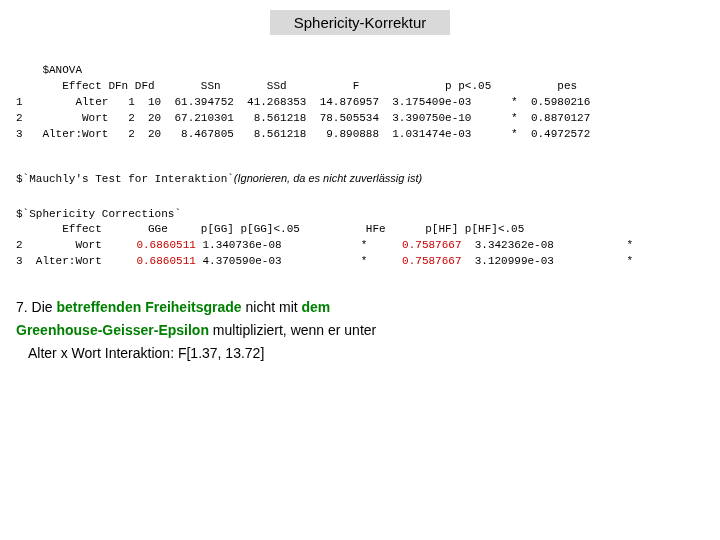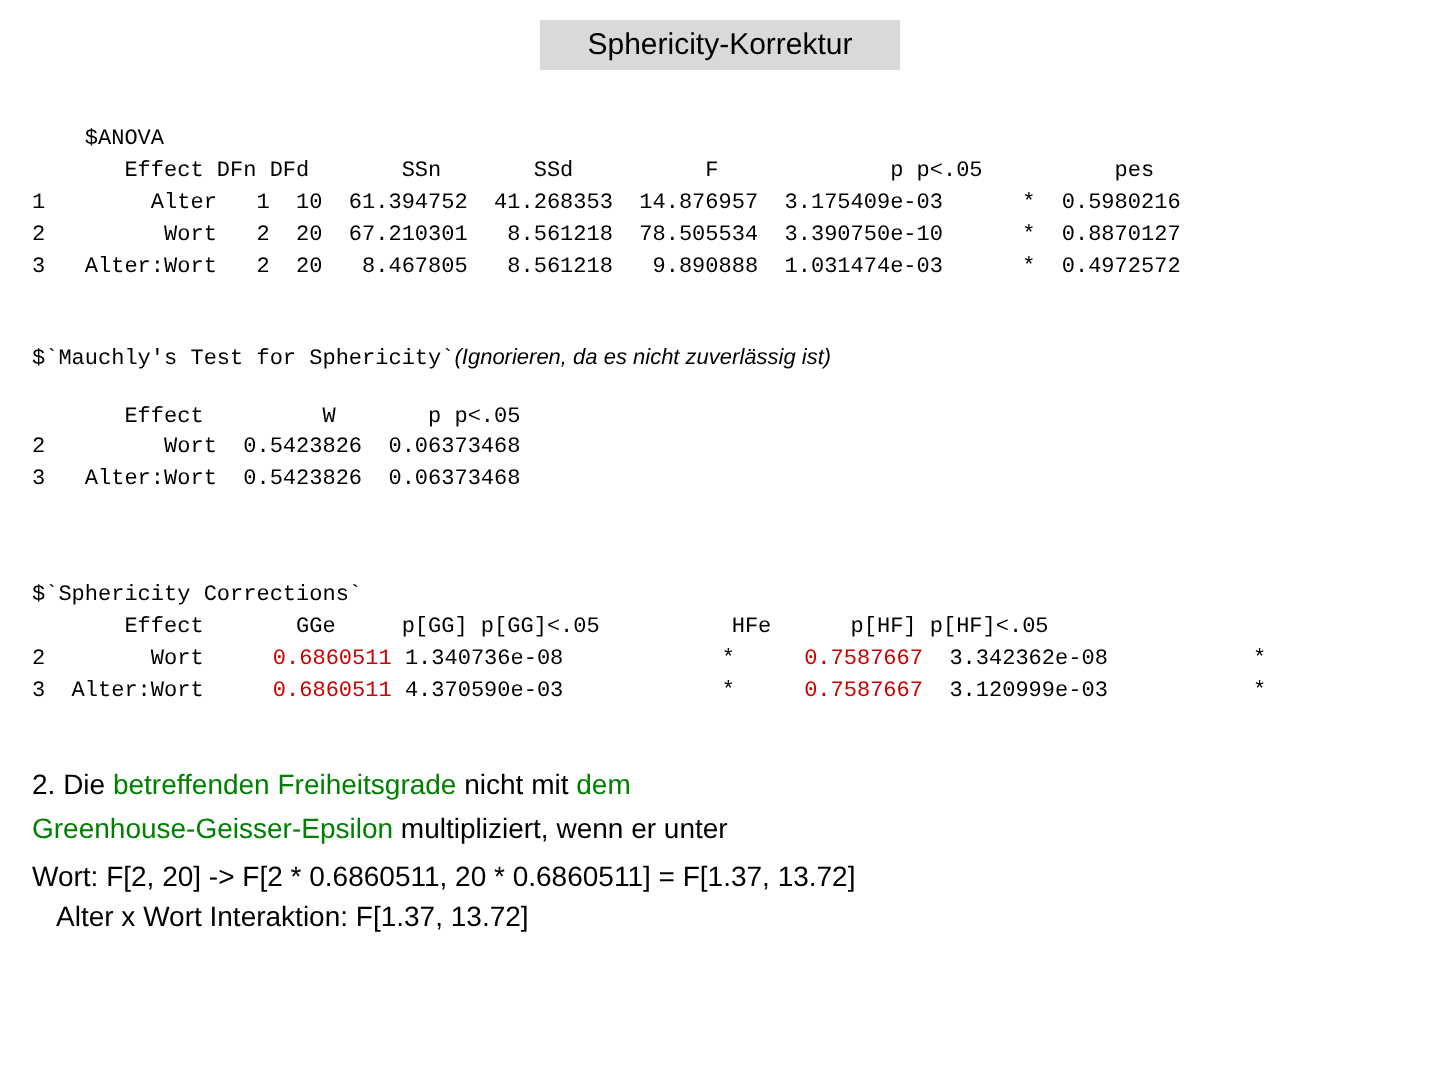--- a/index.html
+++ b/index.html
@@ -49,21 +49,21 @@
       font-size: 11px;
       font-style: italic;
       color: #000;
     }
     .explanation {
       font-size: 14px;
       line-height: 1.6;
       margin-top: 8px;
       color: #000;
     }
-    .explanation .green { color: #008000; }
+    .explanation .green { color: #008000; font-weight: bold; }
     .wort-line {
       font-size: 14px;
       font-weight: normal;
       margin-top: 4px;
       color: #000;
     }
     .alter-line {
       font-size: 14px;
       font-weight: normal;
       margin-top: 4px;
@@ -83,43 +83,35 @@
 
   <div class="code-block">
     <span>$ANOVA</span>
 <span>       Effect DFn DFd       SSn       SSd          F             p p&lt;.05          pes</span>
 <span>1        Alter   1  10  61.394752  41.268353  14.876957  3.175409e-03      *  0.5980216</span>
 <span>2         Wort   2  20  67.210301   8.561218  78.505534  3.390750e-10      *  0.8870127</span>
 <span>3   Alter:Wort   2  20   8.467805   8.561218   9.890888  1.031474e-03      *  0.4972572</span>
   </div>
 
   <div style="margin-bottom: 6px;">
-    <span class="section-header">$`Mauchly's Test for Sphericity`</span><span class="ignore-note">(Ignorieren, da es nicht zuverlässig ist)</span>
-    <div class="code-block">
-<span>       Effect         W       p p&lt;.05</span>
-<span>2         Wort  0.5423826  0.06373468</span>
-<span>3   Alter:Wort  0.5423826  0.06373468</span>
-    </div>
+    <span class="section-header">$`Mauchly's Test for Interaktion`</span><span class="ignore-note">(Ignorieren, da es nicht zuverlässig ist)</span>
   </div>
 
   <div style="margin-bottom: 8px;">
     <div class="code-block">
 <span>$`Sphericity Corrections`</span>
 <span>       Effect       GGe     p[GG] p[GG]&lt;.05          HFe      p[HF] p[HF]&lt;.05</span>
 <span>2        Wort <span class="code-red">0.6860511</span> 1.340736e-08            * <span class="code-red">0.7587667</span>  3.342362e-08           *</span>
 <span>3  Alter:Wort <span class="code-red">0.6860511</span> 4.370590e-03            * <span class="code-red">0.7587667</span>  3.120999e-03           *</span>
     </div>
   </div>
 
   <div class="explanation">
-    <span>2. Die </span><span class="green">betreffenden Freiheitsgrade</span><span> nicht mit </span><span class="green">dem</span><br>
+    <span>7. Die </span><span class="green">betreffenden Freiheitsgrade</span><span> nicht mit </span><span class="green">dem</span><br>
     <span class="green">Greenhouse-Geisser-Epsilon</span><span> multipliziert, wenn er unter</span><br>
   </div>
 
-  <div class="wort-line">
-    <span>Wort: F[2, 20] -&gt; F[</span><span class="green">2 * 0.6860511</span><span>, </span><span class="green">20 * 0.6860511</span><span>] = F[1.37,   13.72]</span>
-  </div>
 
   <div class="alter-line">
     <span>Alter x Wort Interaktion: F[1.37, 13.72]</span>
   </div>
 
 </div>
 
 </body></html>

